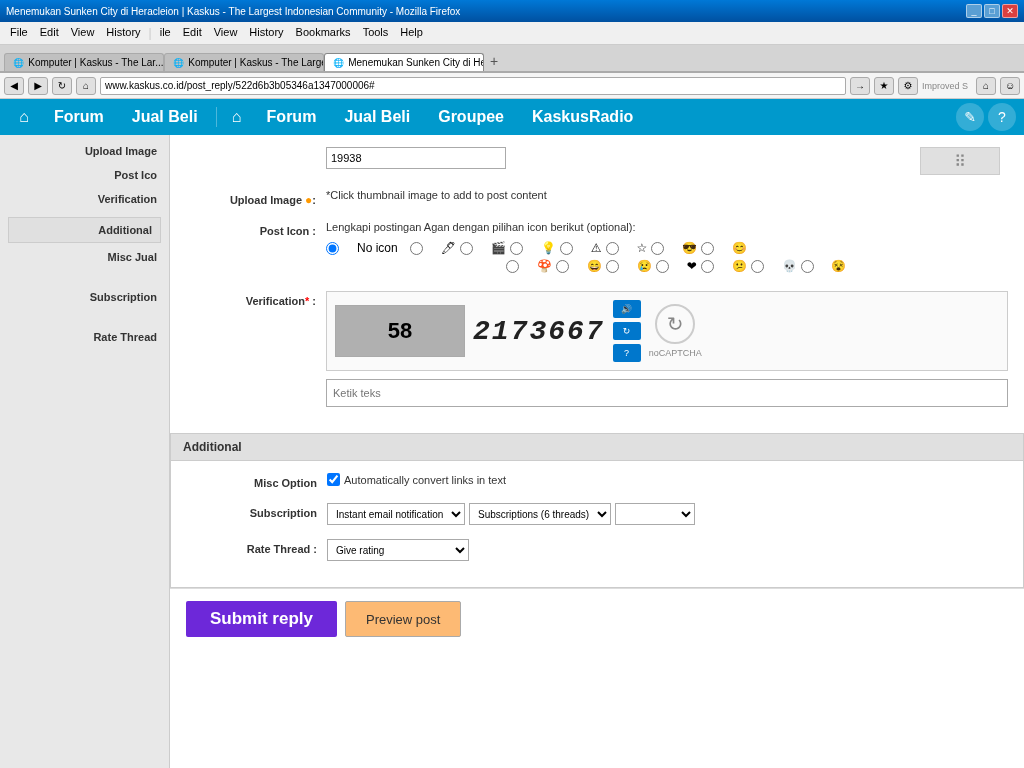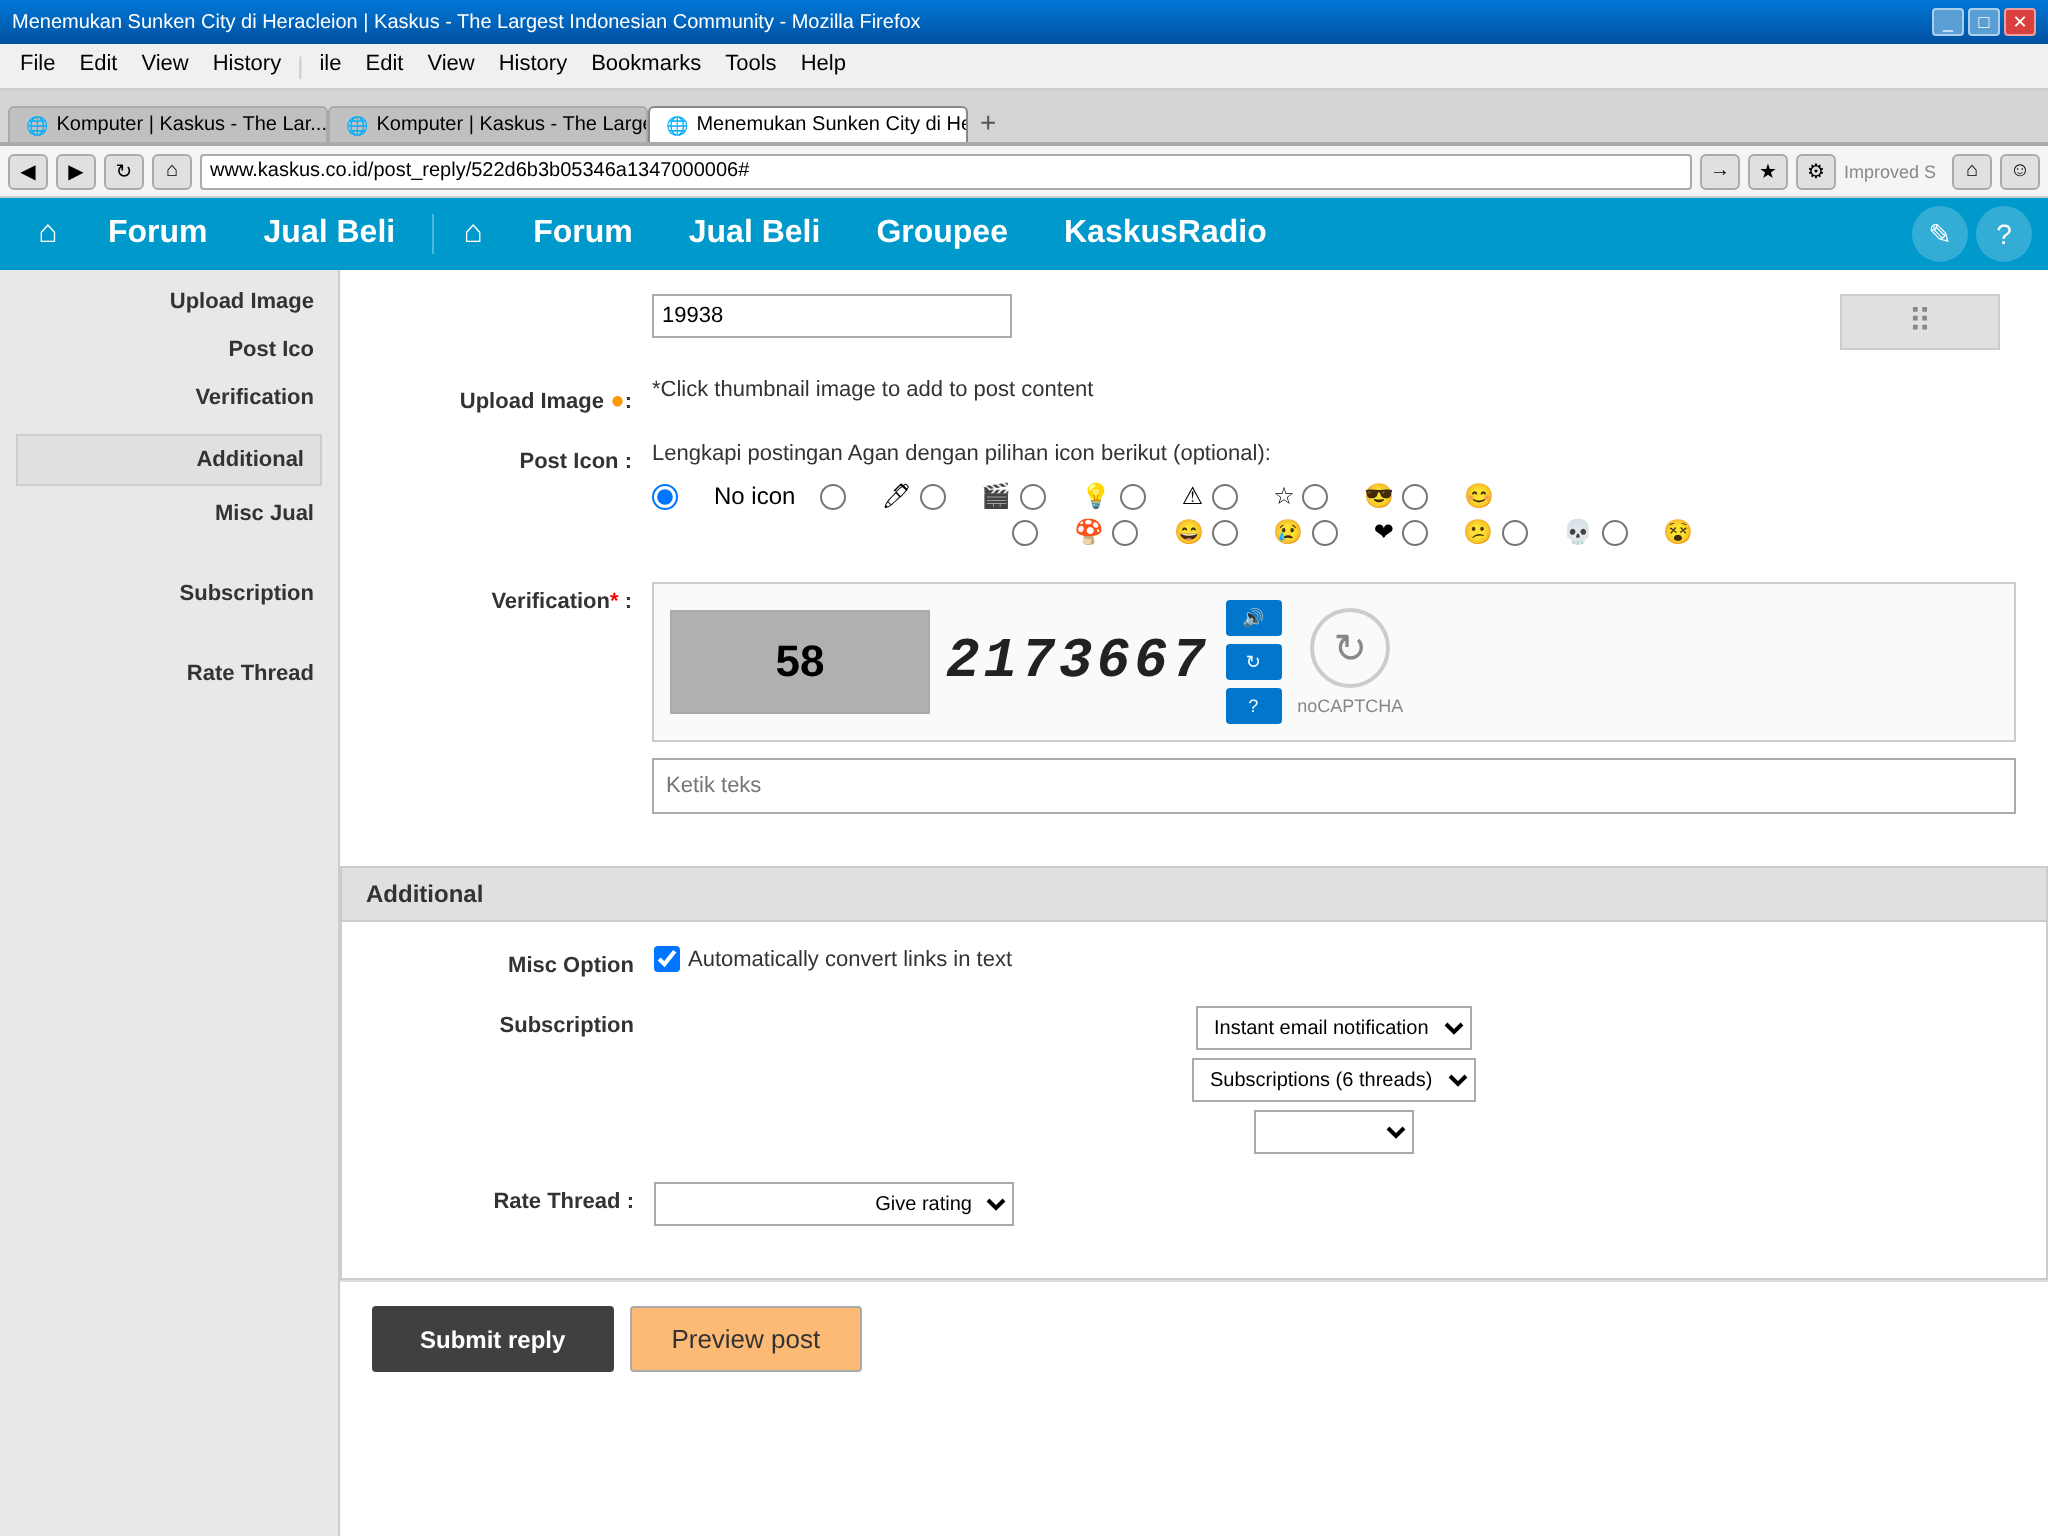--- a/index.html
+++ b/index.html
@@ -325,25 +325,25 @@
 
     
     .submit-row {
       padding: 12px 16px;
       display: flex;
       gap: 8px;
       background: white;
       border-top: 1px solid #ddd;
     }
     .submit-btn {
-      background: #404040;
+      background: #6d28d9;
       color: white;
       border: none;
       padding: 8px 24px;
-      font-size: 12px;
+      font-size: 17px;
       font-weight: bold;
       cursor: pointer;
       border-radius: 2px;
     }
     .preview-btn {
       background: #fdba74;
       color: #333;
       border: 1px solid #aaa;
       padding: 8px 20px;
       font-size: 13px;
@@ -586,40 +586,40 @@
         <div class="form-content">
           <label class="checkbox-label">
             <input type="checkbox" checked="" style="">
             <span>Automatically convert links in text</span>
           </label>
         </div>
       </div>
 
       <div class="form-row">
         <div class="form-label">Subscription</div>
-        <div class="form-content" style="display:flex;gap:4px;align-items:center;flex-direction:column;">
+        <div class="form-content" style="display:flex;gap:4px;align-items:center;">
           <select class="select-sm">
             <option>Instant email notification</option>
           </select>
           <select class="select-sm">
             <option>Subscriptions (6 threads)</option>
           </select>
           <select class="select-sm" style="width:80px;">
             <option></option>
           </select>
         </div>
       </div>
 
       <div class="form-row">
         <div class="form-label">
           <span>Rate Thread</span>
           <span> :</span>
         </div>
         <div class="form-content">
-          <select class="select-sm" style="width:180px;text-align:right;">
+          <select class="select-sm" style="width:142px;">
             <option>Give rating</option>
           </select>
         </div>
       </div>
 
     </div>
 
     <div class="submit-row">
       <button class="submit-btn">Submit reply</button>
       <button class="preview-btn">Preview post</button>

